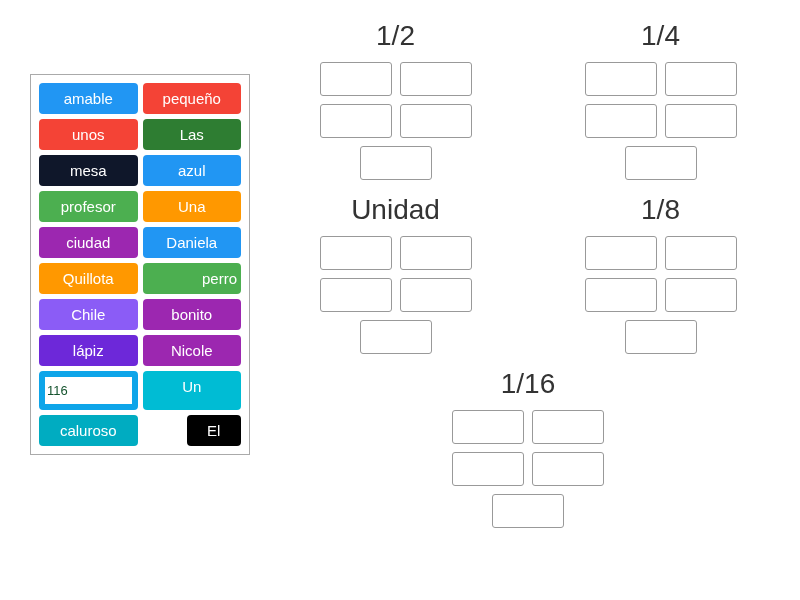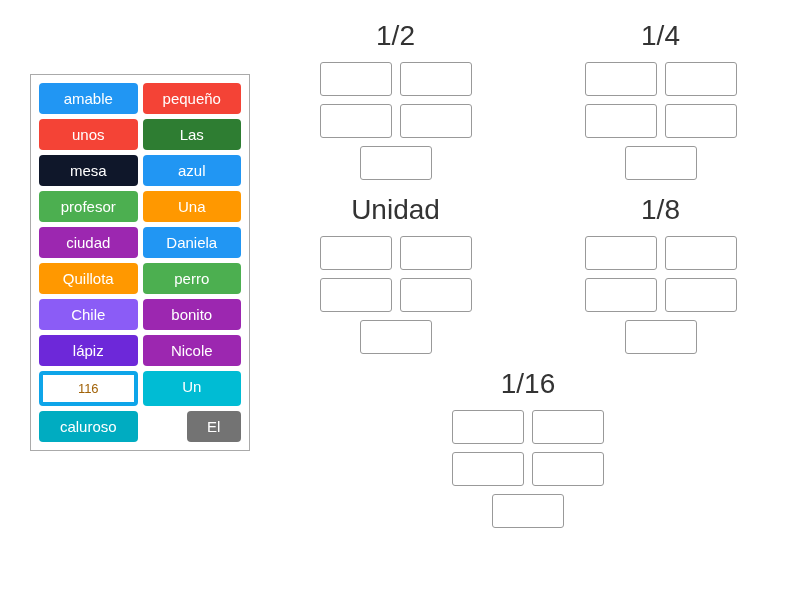--- a/index.html
+++ b/index.html
@@ -29,26 +29,26 @@
       border-radius: 4px;
       color: #fff;
       font-size: 15px;
       font-weight: 500;
       text-align: center;
       padding: 7px 4px;
       cursor: grab;
     }
 
     .tile-input {
-      border: 4px solid #0ea5e9;
+      border: 6px solid #0ea5e9;
       border-radius: 4px;
       background: #fff;
-      color: #a16207;
+      color: #14532d;
       font-size: 13px;
-      text-align: center;
+      text-align: left;
       padding: 6px 2px;
       width: 100%;
     }
 
     
     #right-panel {
       position: absolute;
       left: 283px;
       top: 20px;
       width: 490px;
@@ -97,29 +97,29 @@
     <div class="word-tile" style="background-color: rgb(244, 67, 54);">pequeño</div>
     <div class="word-tile" style="background-color: rgb(244, 67, 54);">unos</div>
     <div class="word-tile" style="background-color: rgb(46, 125, 50);">Las</div>
     <div class="word-tile" style="background-color: #0f172a;">mesa</div>
     <div class="word-tile" style="background-color: rgb(33, 150, 243);">azul</div>
     <div class="word-tile" style="background-color: rgb(76, 175, 80);">profesor</div>
     <div class="word-tile" style="background-color: rgb(255, 152, 0);">Una</div>
     <div class="word-tile" style="background-color: rgb(156, 39, 176);">ciudad</div>
     <div class="word-tile" style="background-color: rgb(33, 150, 243);">Daniela</div>
     <div class="word-tile" style="background-color: rgb(255, 152, 0);">Quillota</div>
-    <div class="word-tile" style="background-color: rgb(76, 175, 80);">perro</div>
+    <div class="word-tile" style="background-color: rgb(76, 175, 80); text-align: right;">perro</div>
     <div class="word-tile" style="background-color: #8b5cf6;">Chile</div>
     <div class="word-tile" style="background-color: rgb(156, 39, 176);">bonito</div>
     <div class="word-tile" style="background-color: #6d28d9;">lápiz</div>
     <div class="word-tile" style="background-color: rgb(156, 39, 176);">Nicole</div>
     <input type="text" class="tile-input" value="116" style="">
     <div class="word-tile" style="background-color: rgb(0, 188, 212);">Un</div>
     <div class="word-tile" style="background-color: rgb(0, 172, 193);">caluroso</div>
-    <div class="word-tile" style="background-color: #737373; margin-left: 44px;">El</div>
+    <div class="word-tile" style="background-color: #000000; margin-left: 44px;">El</div>
   </div>
 
 <div id="right-panel">
 
   <div class="sections-row" style="margin-bottom:6px;">
     <div class="section-block">
       <div class="section-title">1/2</div>
       <div class="drop-row">
         <div class="drop-box"></div>
         <div class="drop-box"></div>

